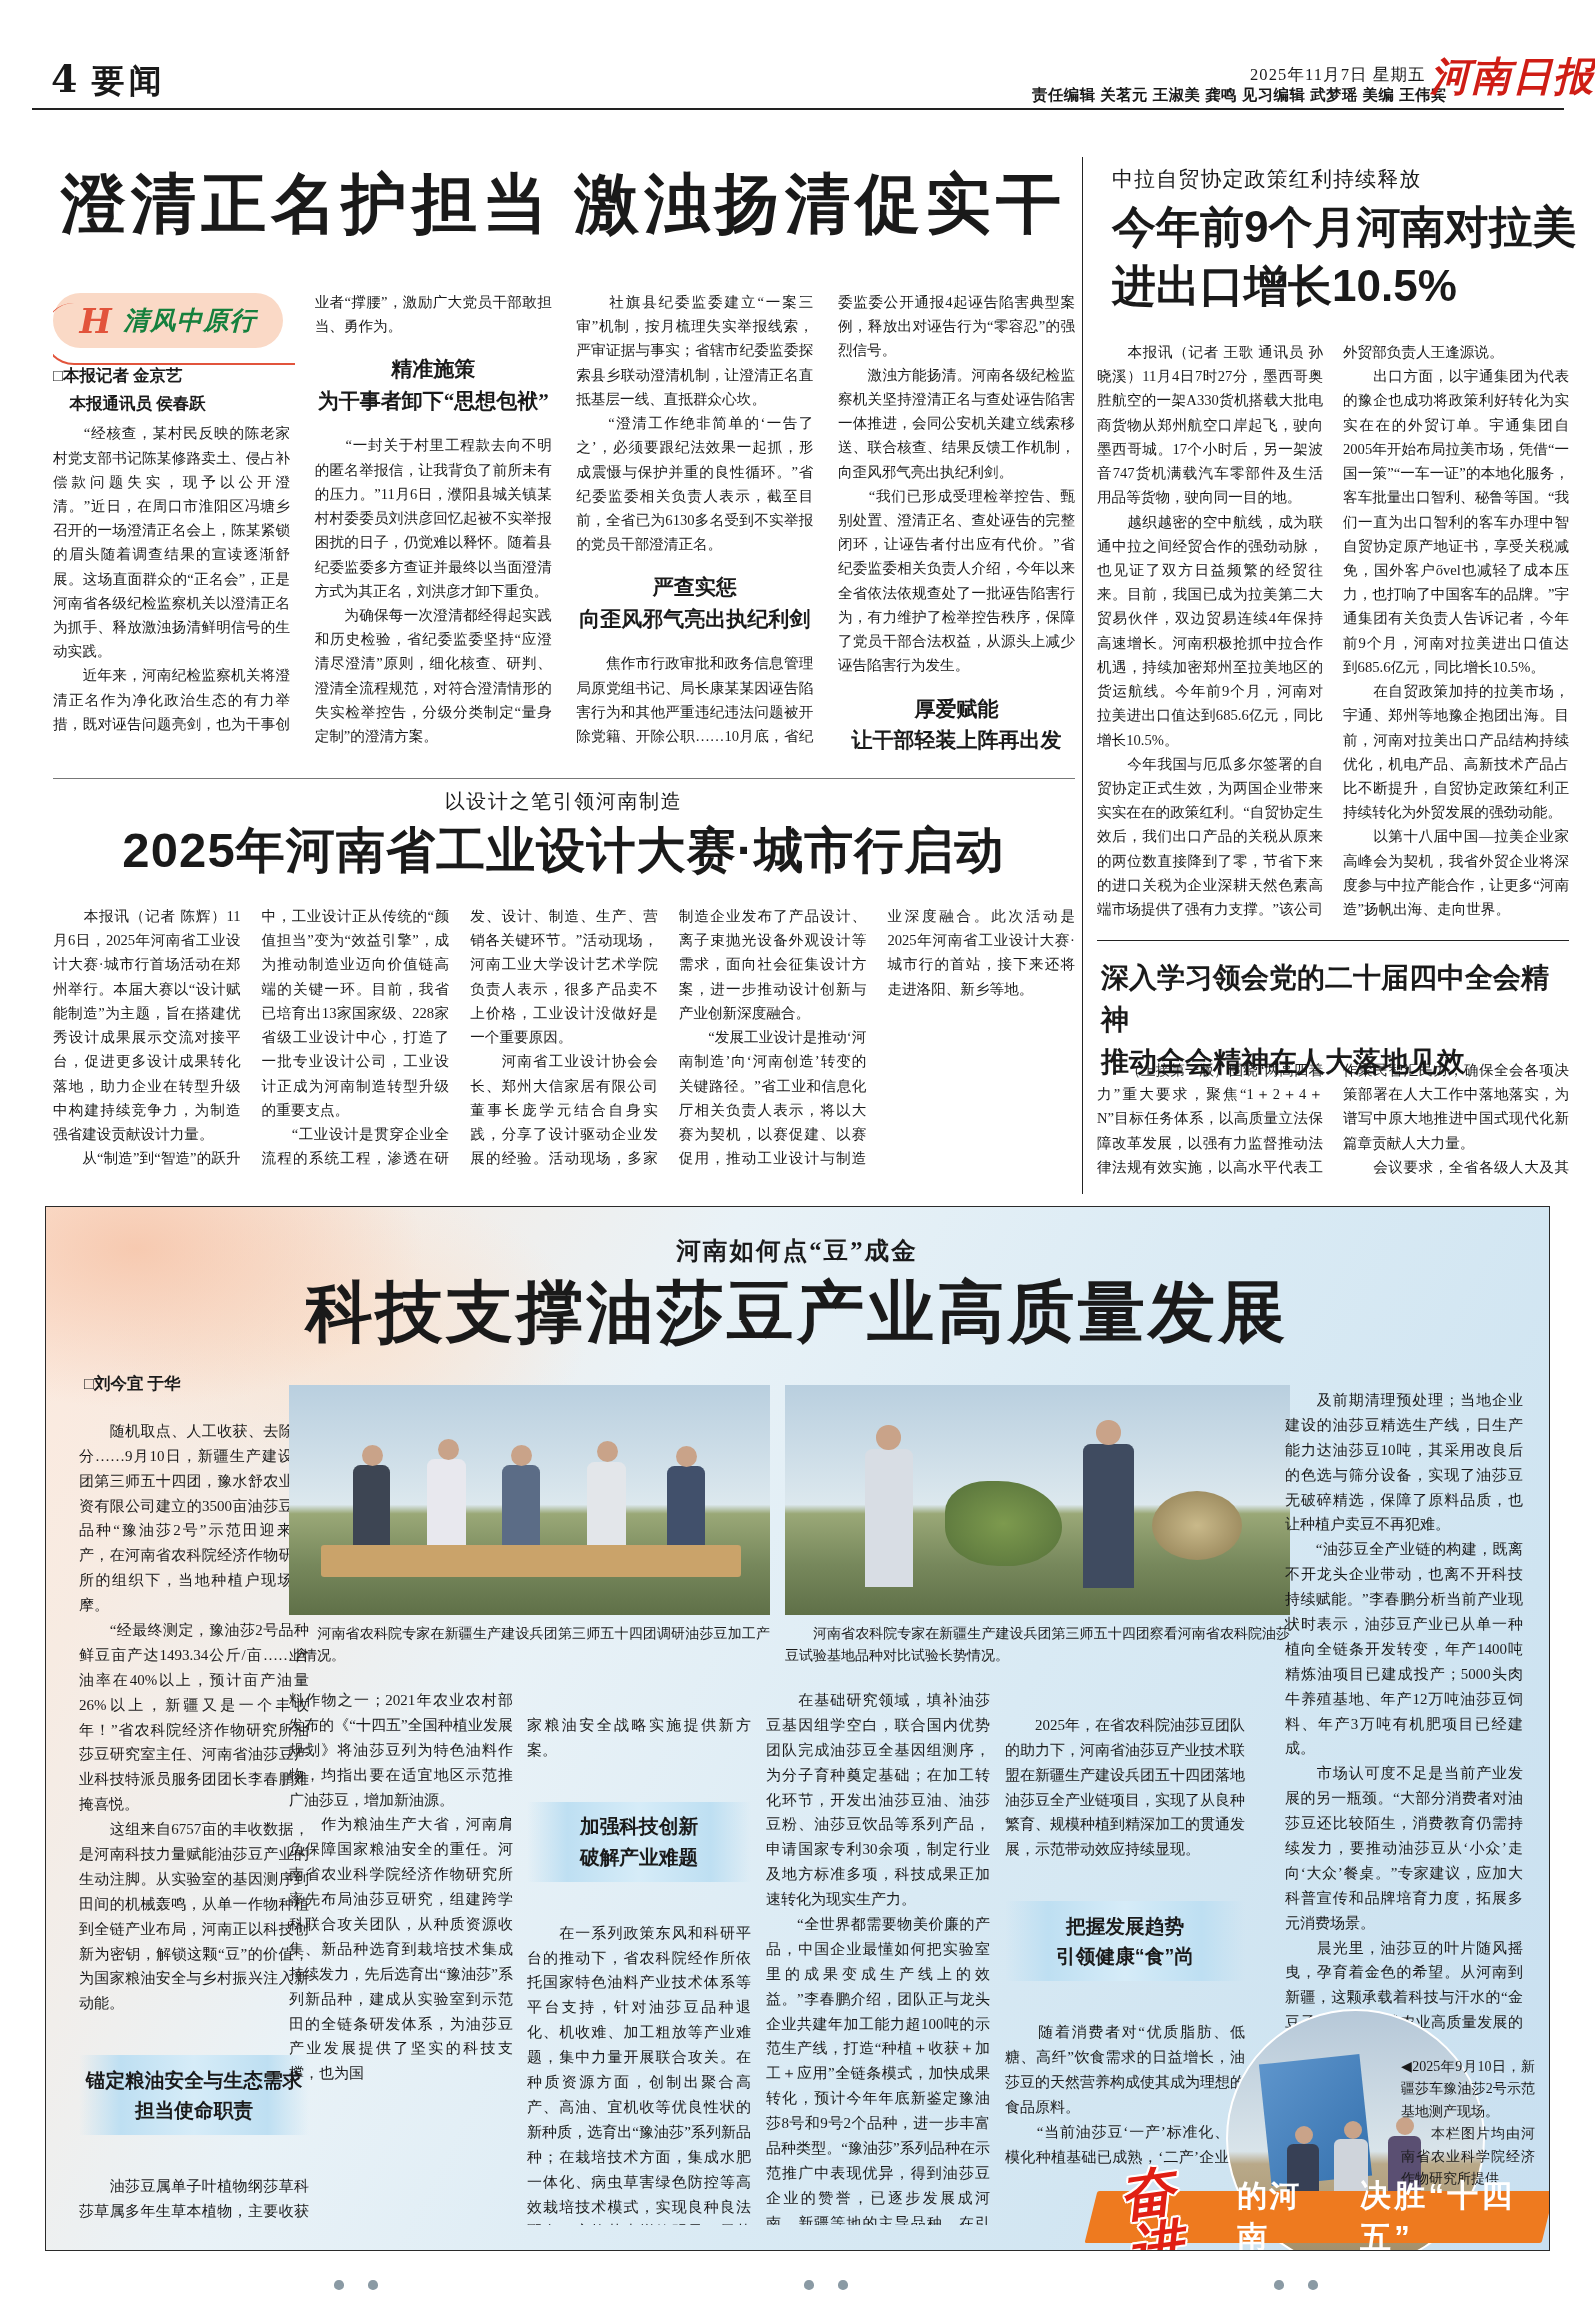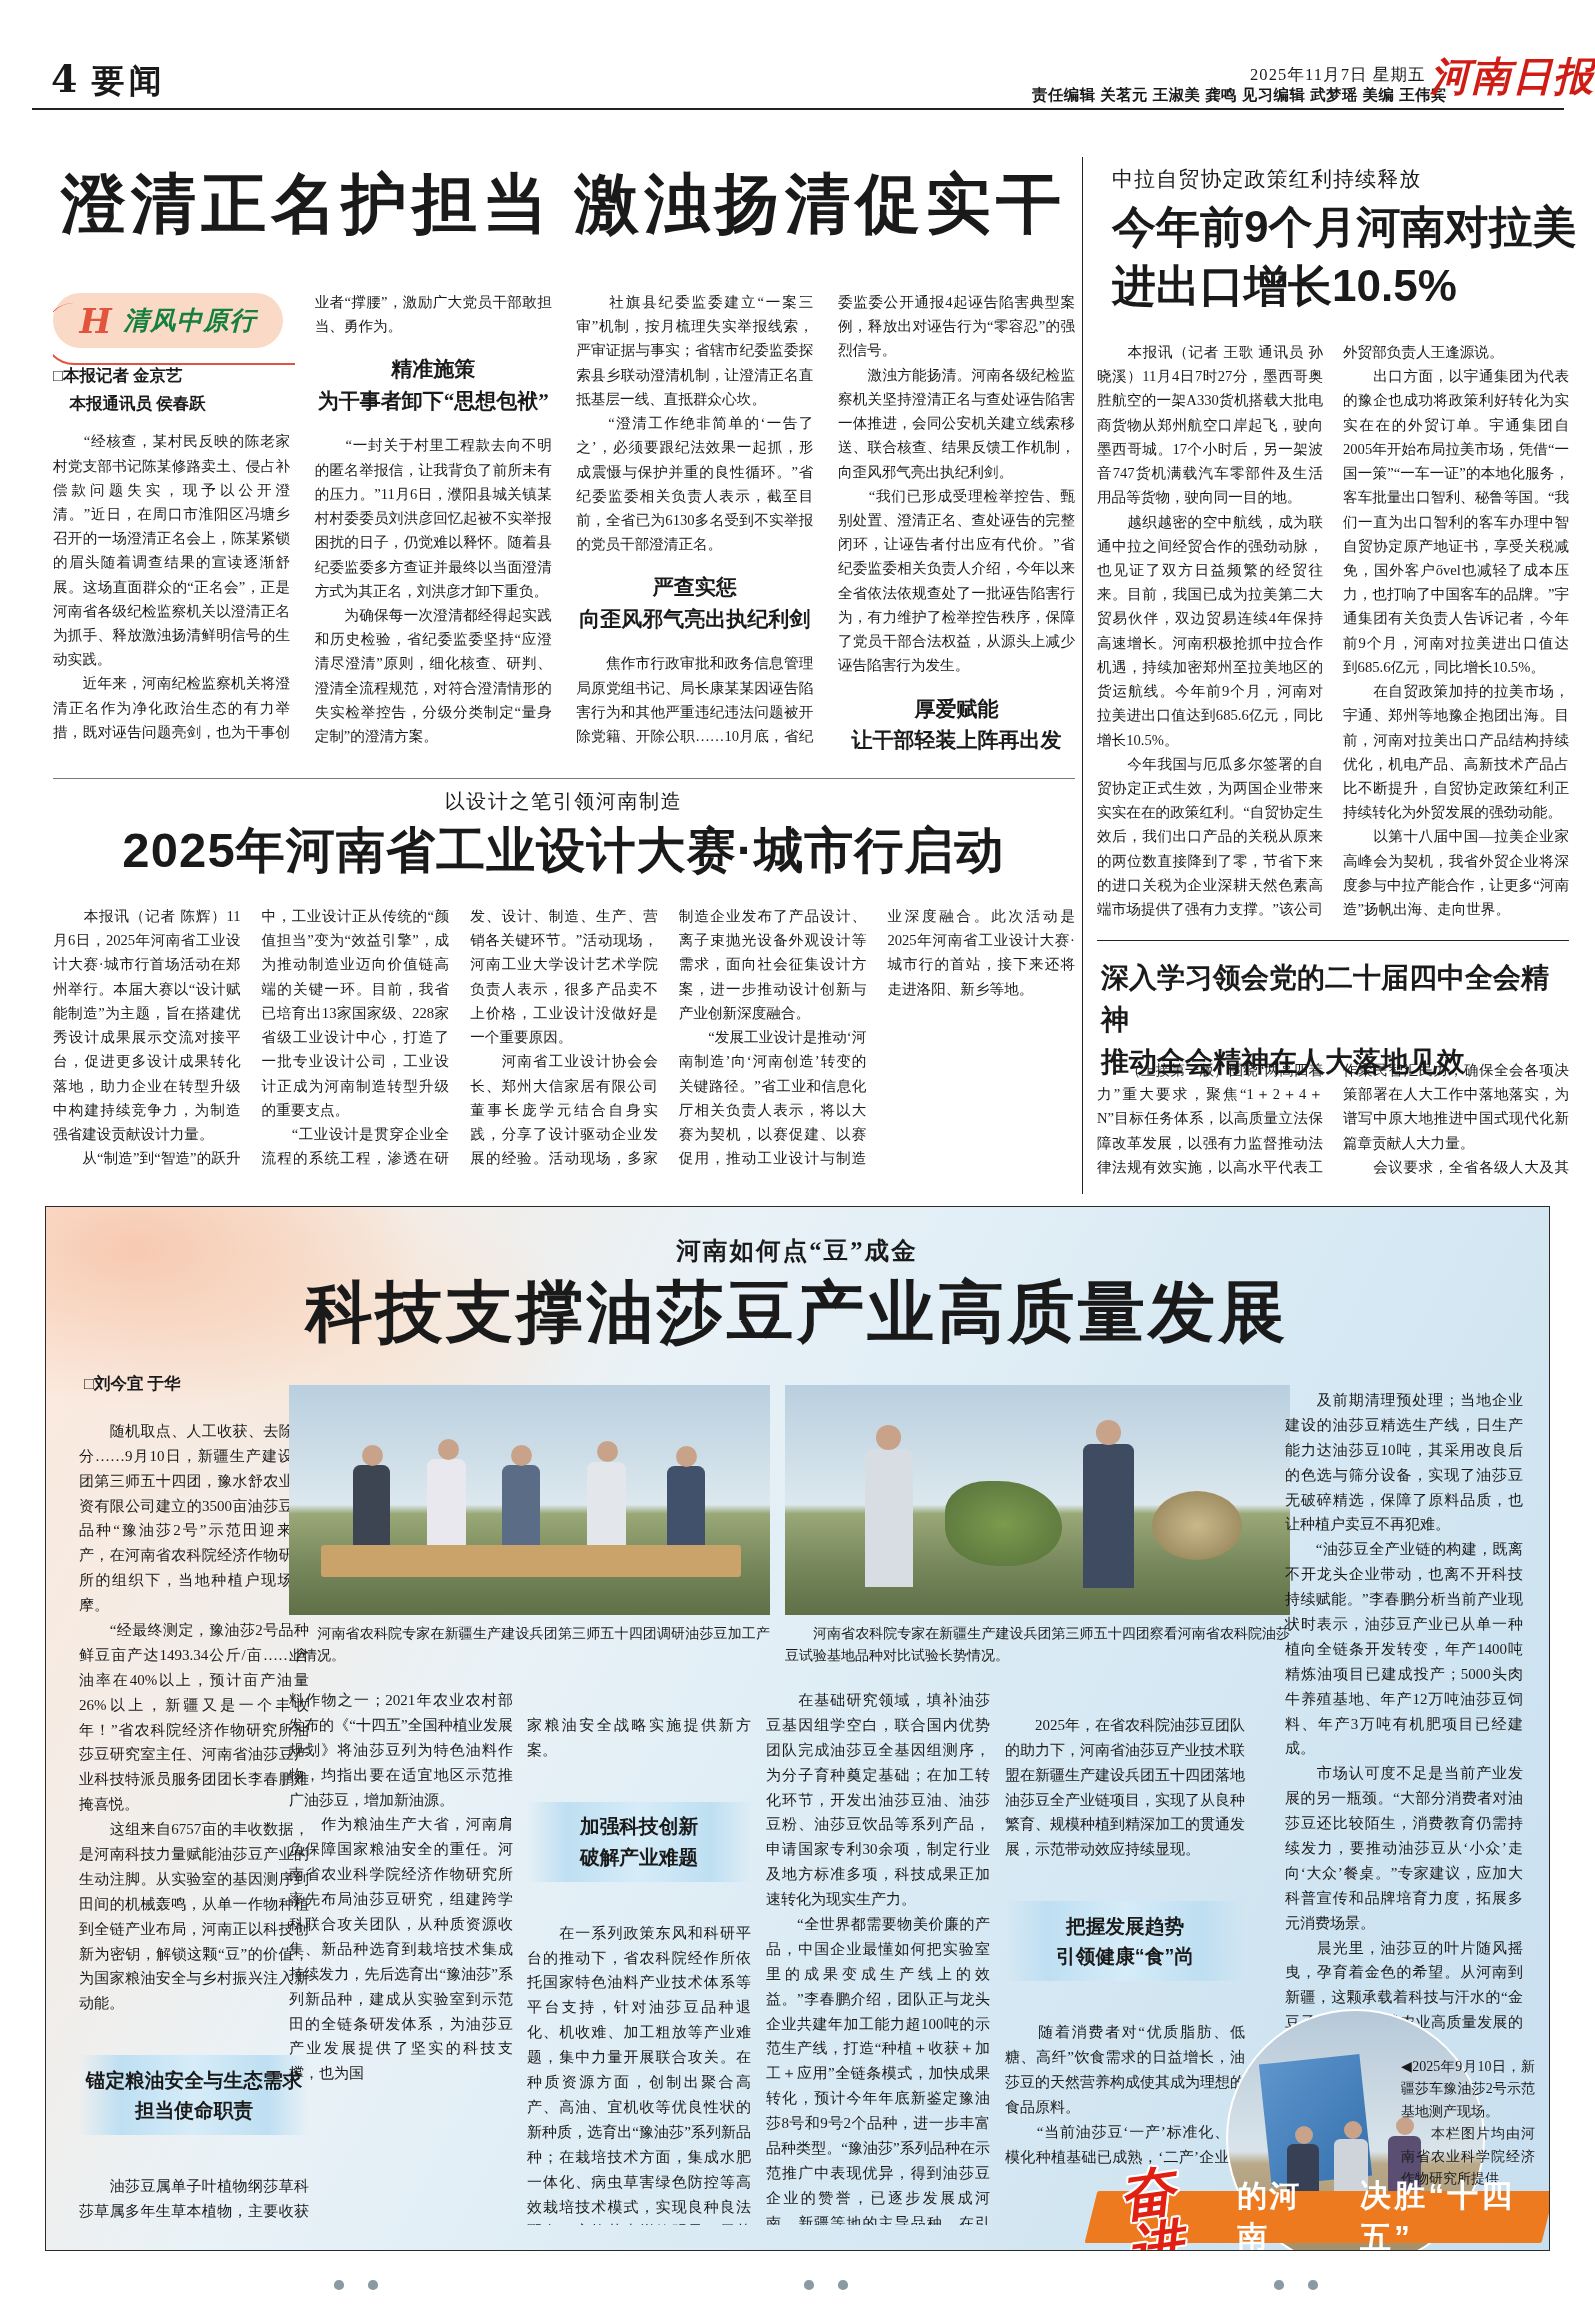--- a/index.html
+++ b/index.html
@@ -19,21 +19,21 @@
     font-size:65px;font-weight:900;letter-spacing:5.3px;white-space:nowrap;}
   .lead-cols{width:1022px;height:481px;column-count:4;column-gap:24.5px;column-fill:auto;overflow:hidden;}
   .bodytext{font-size:14.6px;line-height:1.66;text-align:justify;white-space:pre-line;}
   .badge-wrap{margin:3.2px 0 14px 0;break-inside:avoid;}
   .badge{position:relative;width:230px;height:55px;background:#fad9c6;border-radius:32px;
      display:flex;align-items:center;justify-content:center;gap:11.7px;}
   .badge:after{content:"";position:absolute;left:-9.6px;top:9.6px;width:250px;height:60px;
      border-left:2.7px solid #e2543c;border-bottom:2.7px solid #e2543c;border-bottom-left-radius:32px;border-top-left-radius:32px;}
   .badge-h{font-family:"DejaVu Serif",serif;font-size:34px;font-weight:900;font-style:italic;color:#e2543c;}
   .badge-label{font-family:"Liberation Sans",sans-serif;font-size:25.5px;font-weight:900;font-style:italic;color:#15803d;letter-spacing:1.1px;}
-  .byline{font-size:16.5px;font-weight:700;line-height:1.7;white-space:pre-line;margin-bottom:11px;}
+  .byline{font-size:16.5px;font-weight:700;line-height:1.7;white-space:pre-line;margin-bottom:3px;}
   .sub2{font-family:"Liberation Serif",serif;font-size:21px;font-weight:900;text-align:center;
      line-height:1.5;margin:16px 0;white-space:pre-line;break-inside:avoid;}
   
   .kicker-r{font-size:21px;letter-spacing:1.1px;}
   .trade-headline{font-family:"Liberation Sans",sans-serif;font-size:44px;font-weight:900;line-height:1.33;white-space:pre-line;}
   .two-col{column-count:2;column-gap:20px;column-fill:auto;overflow:hidden;}
   .npc-headline{font-family:"Liberation Sans",sans-serif;font-size:28px;font-weight:900;line-height:1.5;white-space:pre-line;}
   
   .design-kicker{width:1021px;text-align:center;font-size:20px;letter-spacing:1.6px;}
   .design-headline{width:1021px;text-align:center;font-family:"Liberation Sans",sans-serif;

